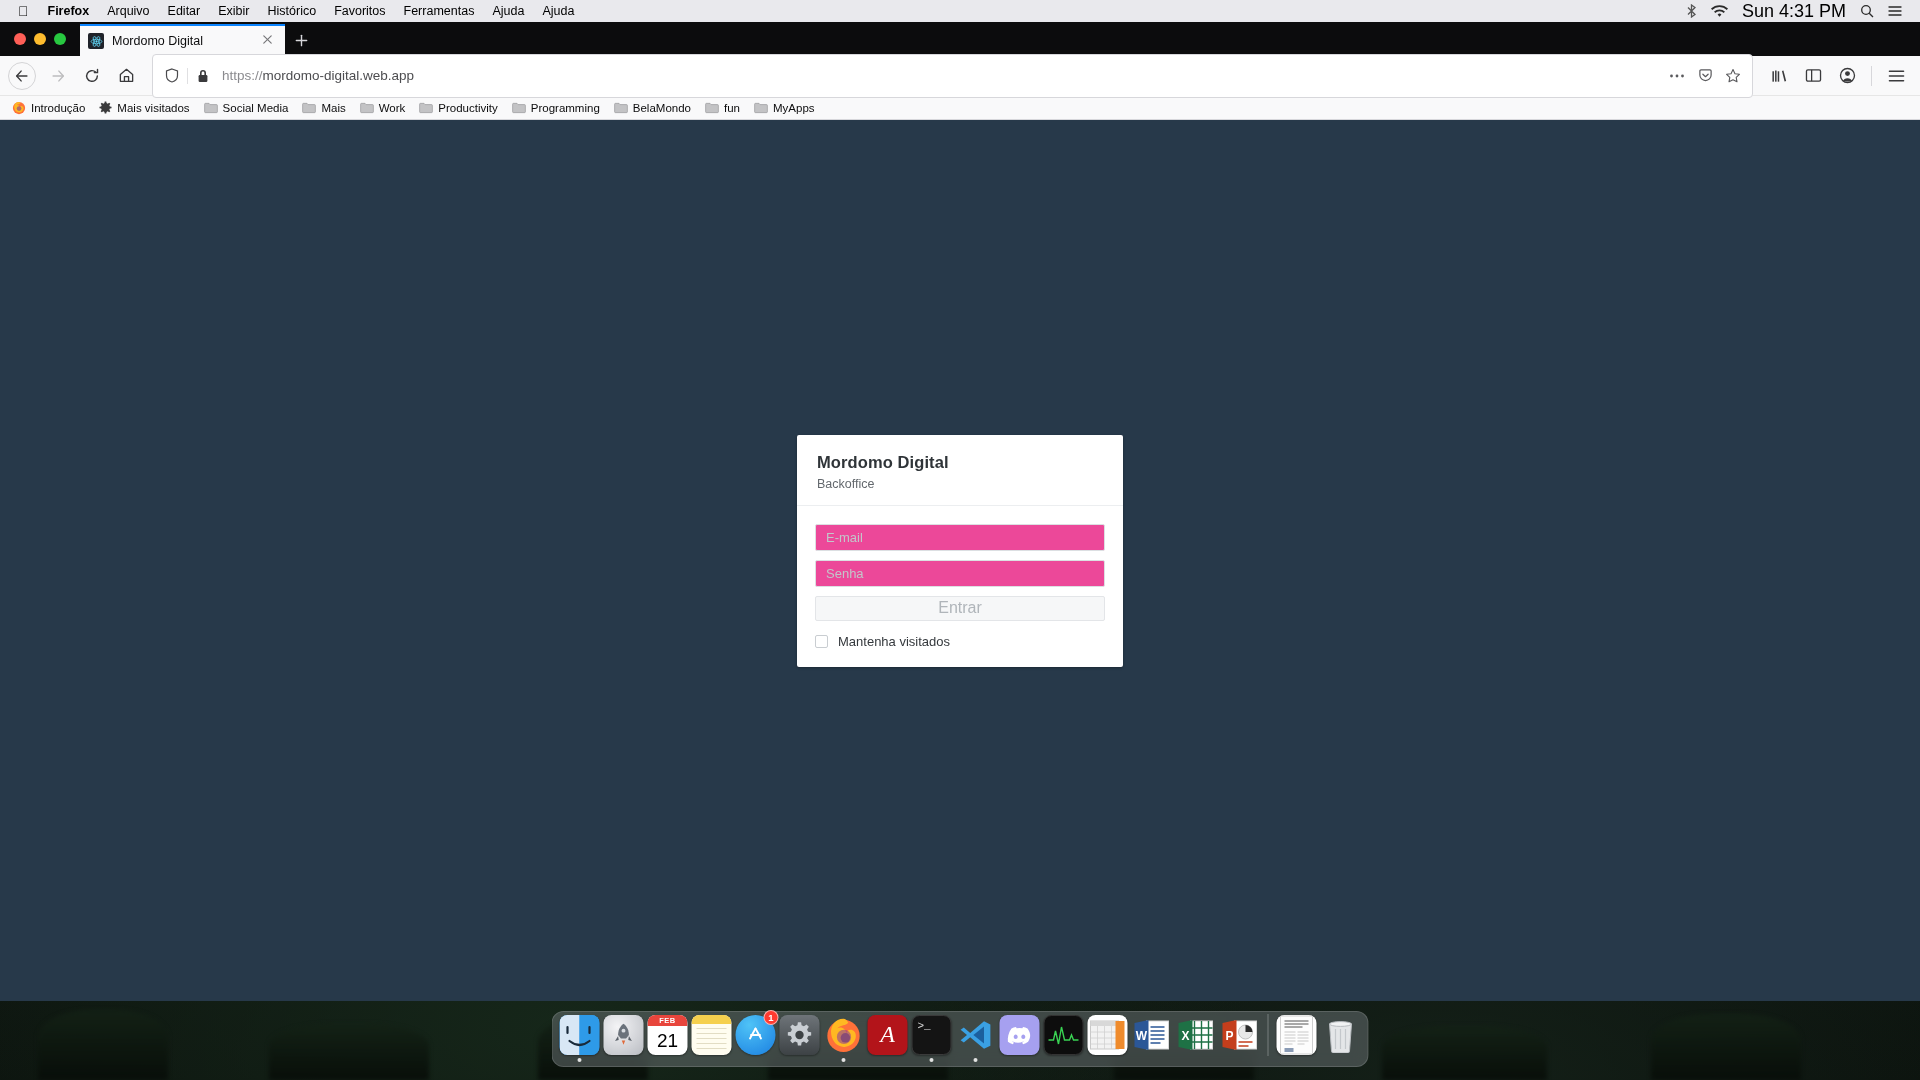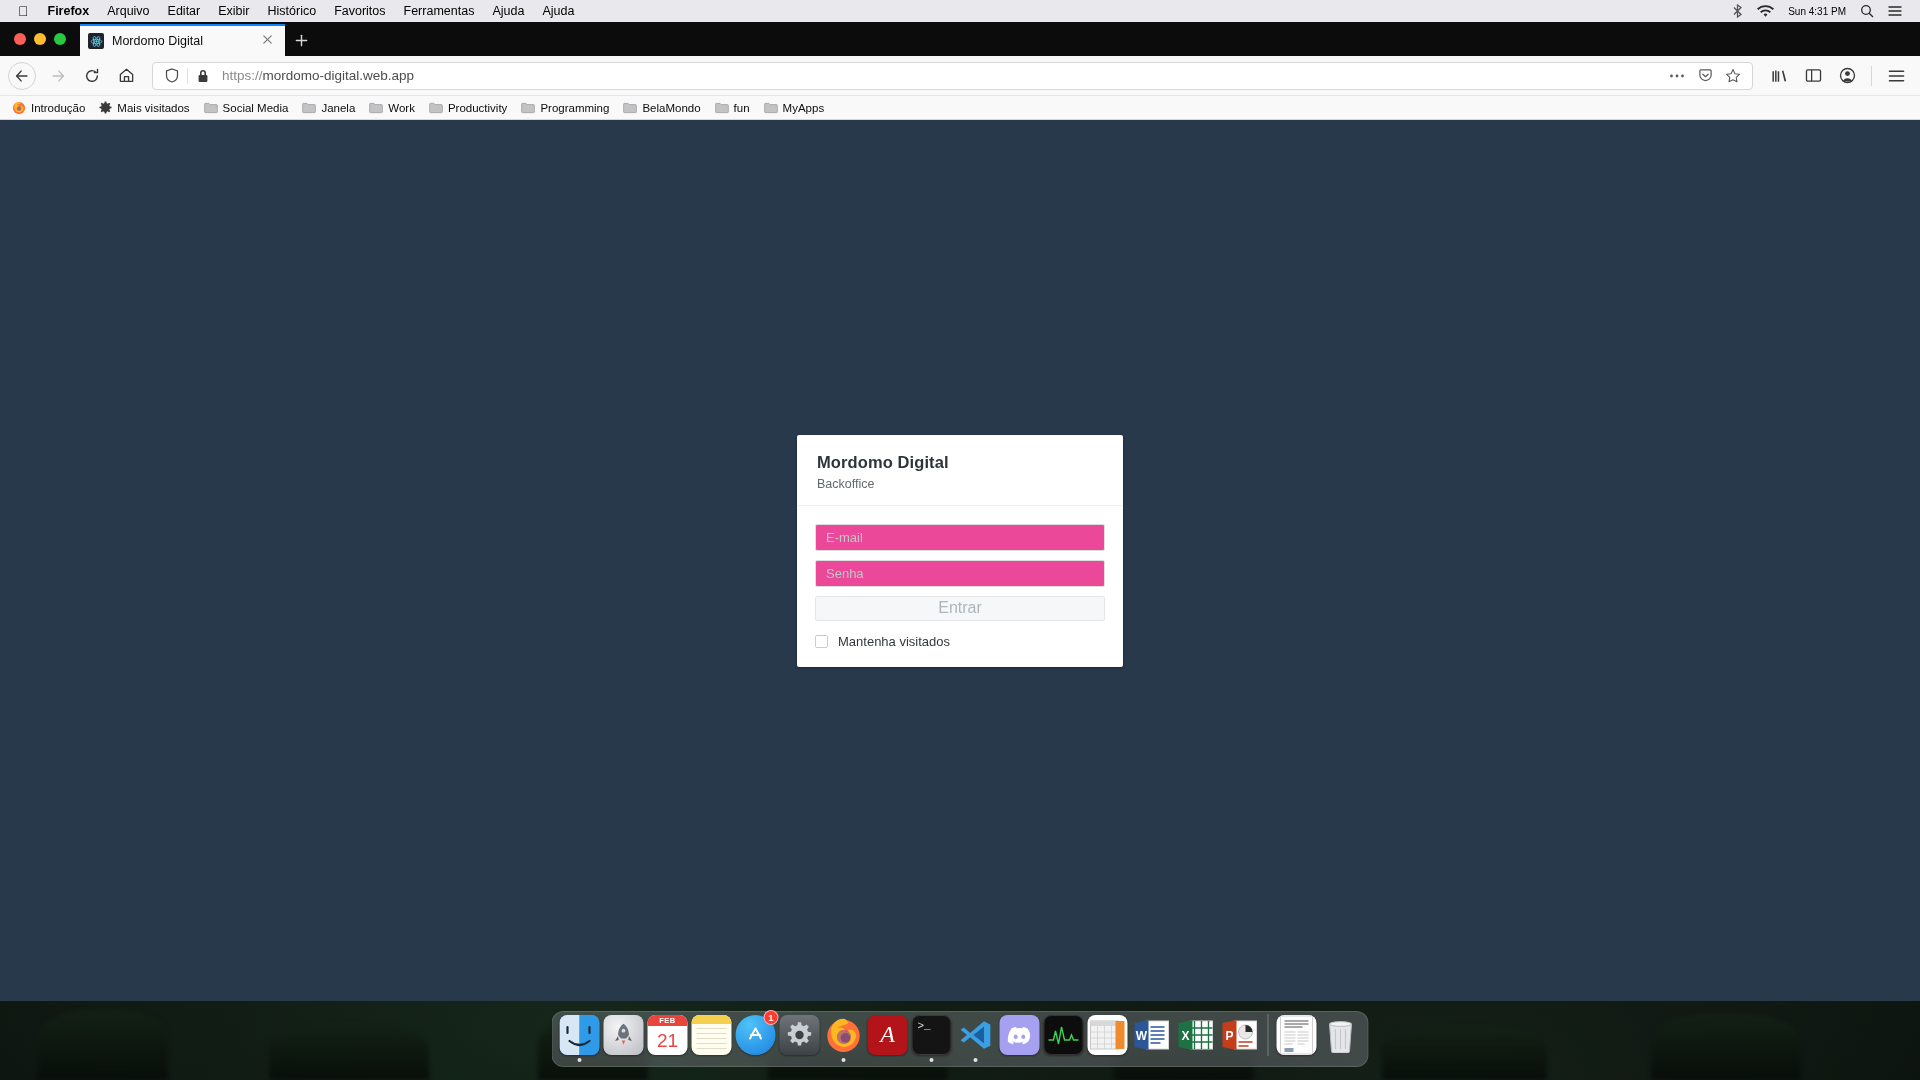--- a/index.html
+++ b/index.html
@@ -36,21 +36,21 @@
     font-size: 12.5px; color: #000;
     padding: 0 8px;
     z-index: 50;
   }
   #menubar .apple { font-size: 14px; margin: 0 10px 0 10px; line-height: 1; }
   #menubar .mi { padding: 0 9px; white-space: nowrap; }
   #menubar .mi.bold { font-weight: bold; }
   #menubar .spacer { flex: 1; }
   #menubar .right { display: flex; align-items: center; gap: 14px; padding-right: 10px; }
   #menubar .right svg { display: block; }
-  #menubar .clock { font-size: 10px; }
+  #menubar .clock { font-size: 18px; }
 
   
   #firefox {
     position: absolute; top: 22px; left: 0; width: 1920px; height: 1003px;
     z-index: 20;
   }
 
   
   #tabstrip {
     height: 34px; background: #0c0c0d;
@@ -97,21 +97,21 @@
   }
   #navbar .navbtn {
     width: 32px; height: 32px;
     display: flex; align-items: center; justify-content: center;
     border-radius: 4px; color: #3a3a3c;
   }
   #navbar .navbtn.back { border: 1px solid #d4d4d6; border-radius: 50%; width: 28px; height: 28px; margin-right: 4px;}
   #navbar .navbtn.disabled { color: #b9b9bb; }
 
   #urlbar {
-    flex: 1; height: 28px; margin: 0 8px;
+    flex: 1; height: 44px; margin: 0 8px;
     background: #fff; border: 1px solid #d7d7db; border-radius: 4px;
     display: flex; align-items: center; gap: 0;
     padding: 0 6px;
   }
   #urlbar .ubicon {
     width: 26px; height: 26px;
     display: flex; align-items: center; justify-content: center;
     color: #4a4a4d;
   }
   #urlbar .sep { width: 1px; height: 16px; background: #e0e0e2; margin: 0 2px; }
@@ -436,21 +436,21 @@
     <div class="bm">
       <svg width="14" height="12" viewBox="0 0 16 13" fill="#c3c3c5" stroke="#9a9a9c" stroke-width=".8">
           <path d="M.7 2.2 a1 1 0 0 1 1-1 h4 l1.3 1.4 h7.3 a1 1 0 0 1 1 1 v7.2 a1 1 0 0 1-1 1 H1.7 a1 1 0 0 1-1-1 Z"></path>
         </svg>
       <span>Social Media</span>
     </div>
     <div class="bm">
       <svg width="14" height="12" viewBox="0 0 16 13" fill="#c3c3c5" stroke="#9a9a9c" stroke-width=".8">
           <path d="M.7 2.2 a1 1 0 0 1 1-1 h4 l1.3 1.4 h7.3 a1 1 0 0 1 1 1 v7.2 a1 1 0 0 1-1 1 H1.7 a1 1 0 0 1-1-1 Z"></path>
         </svg>
-      <span>Janela</span>
+      <span>Mais</span>
     </div>
     <div class="bm">
       <svg width="14" height="12" viewBox="0 0 16 13" fill="#c3c3c5" stroke="#9a9a9c" stroke-width=".8">
           <path d="M.7 2.2 a1 1 0 0 1 1-1 h4 l1.3 1.4 h7.3 a1 1 0 0 1 1 1 v7.2 a1 1 0 0 1-1 1 H1.7 a1 1 0 0 1-1-1 Z"></path>
         </svg>
       <span>Work</span>
     </div>
     <div class="bm">
       <svg width="14" height="12" viewBox="0 0 16 13" fill="#c3c3c5" stroke="#9a9a9c" stroke-width=".8">
           <path d="M.7 2.2 a1 1 0 0 1 1-1 h4 l1.3 1.4 h7.3 a1 1 0 0 1 1 1 v7.2 a1 1 0 0 1-1 1 H1.7 a1 1 0 0 1-1-1 Z"></path>
@@ -524,21 +524,21 @@
         <path d="M7 13 L4.2 17.5 L7.6 16.6 Z M17 13 L19.8 17.5 L16.4 16.6 Z" fill="#5a6069"></path>
         <path d="M10.4 17 h3.2 l-1.6 4 Z" fill="#e06a3a"></path>
       </svg>
     </div>
     <span class="nodot"></span>
   </div>
 
   <div class="dockitem">
     <div class="dockicon" style="background:#fff;flex-direction:column;justify-content:flex-start;">
       <div style="width:100%;height:11px;background:#e8453c;color:#fff;font-size:7.5px;font-weight:bold;display:flex;align-items:center;justify-content:center;letter-spacing:.5px;">FEB</div>
-      <div style="flex:1;display:flex;align-items:center;justify-content:center;color:#ef4444;font-size:19px;font-weight:300;">21</div>
+      <div style="flex:1;display:flex;align-items:center;justify-content:center;color:#000000;font-size:19px;font-weight:300;">21</div>
     </div>
     <span class="nodot"></span>
   </div>
 
   <div class="dockitem">
     <div class="dockicon" style="background:#fffdf0;flex-direction:column;justify-content:flex-start;">
       <div style="width:100%;height:9px;background:#f5d04e;"></div>
       <div style="width:100%;padding:4px 5px 0 5px;">
         <div style="height:1px;background:#e2ddc4;margin-bottom:4px;"></div>
         <div style="height:1px;background:#e2ddc4;margin-bottom:4px;"></div>

